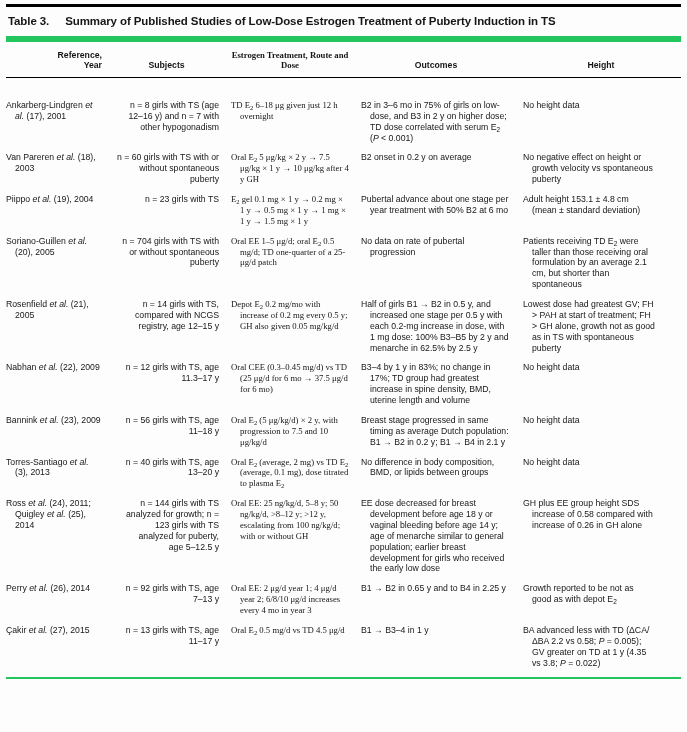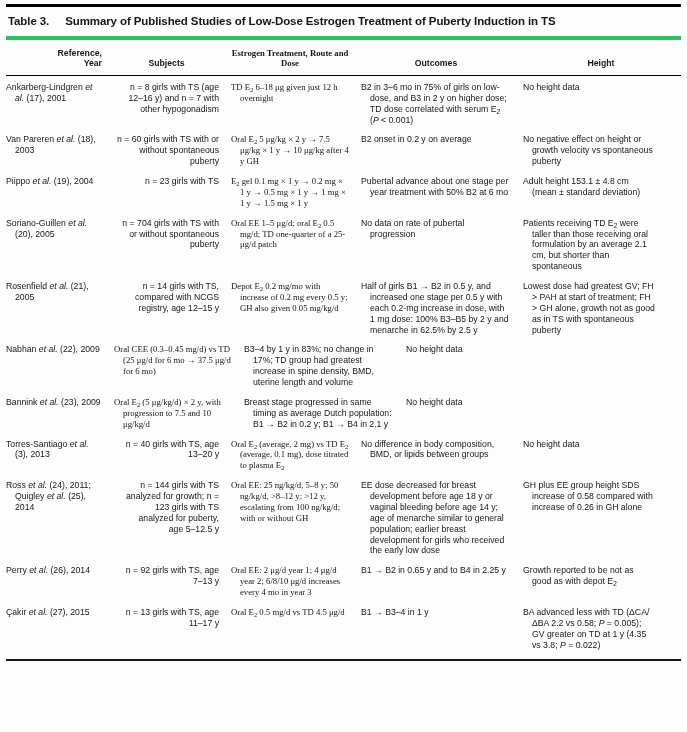--- a/index.html
+++ b/index.html
@@ -10,21 +10,21 @@
     background: #fdfdfd;
     padding: 4px 6px 4px 6px;
     font-family: "Liberation Sans", "DejaVu Sans", sans-serif;
     color: #161616;
   }
   .table-block { border-top: 3px solid #000; }
   .title-row {
     display: flex;
     align-items: baseline;
     padding: 8px 2px 9px 2px;
-    border-bottom: 4px solid #22c55e;
+    border-bottom: 6px solid #22c55e;
     font-size: 11.5px;
     font-weight: bold;
     letter-spacing: -0.1px;
   }
   .title-label { margin-right: 16px; white-space: nowrap; }
   .header-row {
     display: flex;
     align-items: flex-end;
     padding: 8px 0 6px 0;
     border-bottom: 1.5px solid #000;
@@ -36,21 +36,21 @@
   .c-ref    { width: 108px; }
   .c-subj   { width: 117px; text-align: right; }
   .c-treat  { width: 130px; font-family: Liberation Serif, serif; }
   .c-out    { width: 162px; }
   .c-height { flex: 1; padding-right: 2px; }
   .header-row .c-ref { text-align: right; padding-left: 36px; }
   .header-row .c-subj,
   .header-row .c-treat,
   .header-row .c-out,
   .header-row .c-height { text-align: center; }
-  .tbody { padding-top: 6px; border-bottom: 2px solid #0f172a; }
+  .tbody { padding-top: 6px; border-bottom: 2px solid #22c55e; margin-top: 16px; }
   .trow { display: flex; margin-bottom: 9px; }
   .hang {
     font-size: 8.7px;
     line-height: 1.25;
     padding-left: 9px;
     text-indent: -9px;
   }
   .c-height .hang { max-width: 132px; }
   sub.s2 { font-size: 6.5px; vertical-align: -1.5px; line-height: 0; }
 </style>
@@ -156,33 +156,39 @@
             <div class="hang">Half of girls B1 → B2 in 0.5 y, and increased one stage per 0.5 y with each 0.2-mg increase in dose, with 1 mg dose: 100% B3–B5 by 2 y and menarche in 62.5% by 2.5 y</div>
           </div>
           <div class="cell c-height">
             <div class="hang">Lowest dose had greatest GV; FH &gt; PAH at start of treatment; FH &gt; GH alone, growth not as good as in TS with spontaneous puberty</div>
           </div>
         </div>
         <div class="trow">
           <div class="cell c-ref">
             <div class="hang">Nabhan <i>et al.</i> (22), 2009</div>
           </div>
+          <div class="cell c-subj">
+            <div class="hang">n = 12 girls with TS, age 11.3–17 y</div>
+          </div>
           <div class="cell c-treat">
             <div class="hang">Oral CEE (0.3–0.45 mg/d) vs TD (25 μg/d for 6 mo → 37.5 μg/d for 6 mo)</div>
           </div>
           <div class="cell c-out">
             <div class="hang">B3–4 by 1 y in 83%; no change in 17%; TD group had greatest increase in spine density, BMD, uterine length and volume</div>
           </div>
           <div class="cell c-height">
             <div class="hang">No height data</div>
           </div>
         </div>
         <div class="trow">
           <div class="cell c-ref">
             <div class="hang">Bannink <i>et al.</i> (23), 2009</div>
+          </div>
+          <div class="cell c-subj">
+            <div class="hang">n = 56 girls with TS, age 11–18 y</div>
           </div>
           <div class="cell c-treat">
             <div class="hang">Oral E<sub class="s2">2</sub> (5 μg/kg/d) × 2 y, with progression to 7.5 and 10 μg/kg/d</div>
           </div>
           <div class="cell c-out">
             <div class="hang">Breast stage progressed in same timing as average Dutch population: B1 → B2 in 0.2 y; B1 → B4 in 2.1 y</div>
           </div>
           <div class="cell c-height">
             <div class="hang">No height data</div>
           </div>

